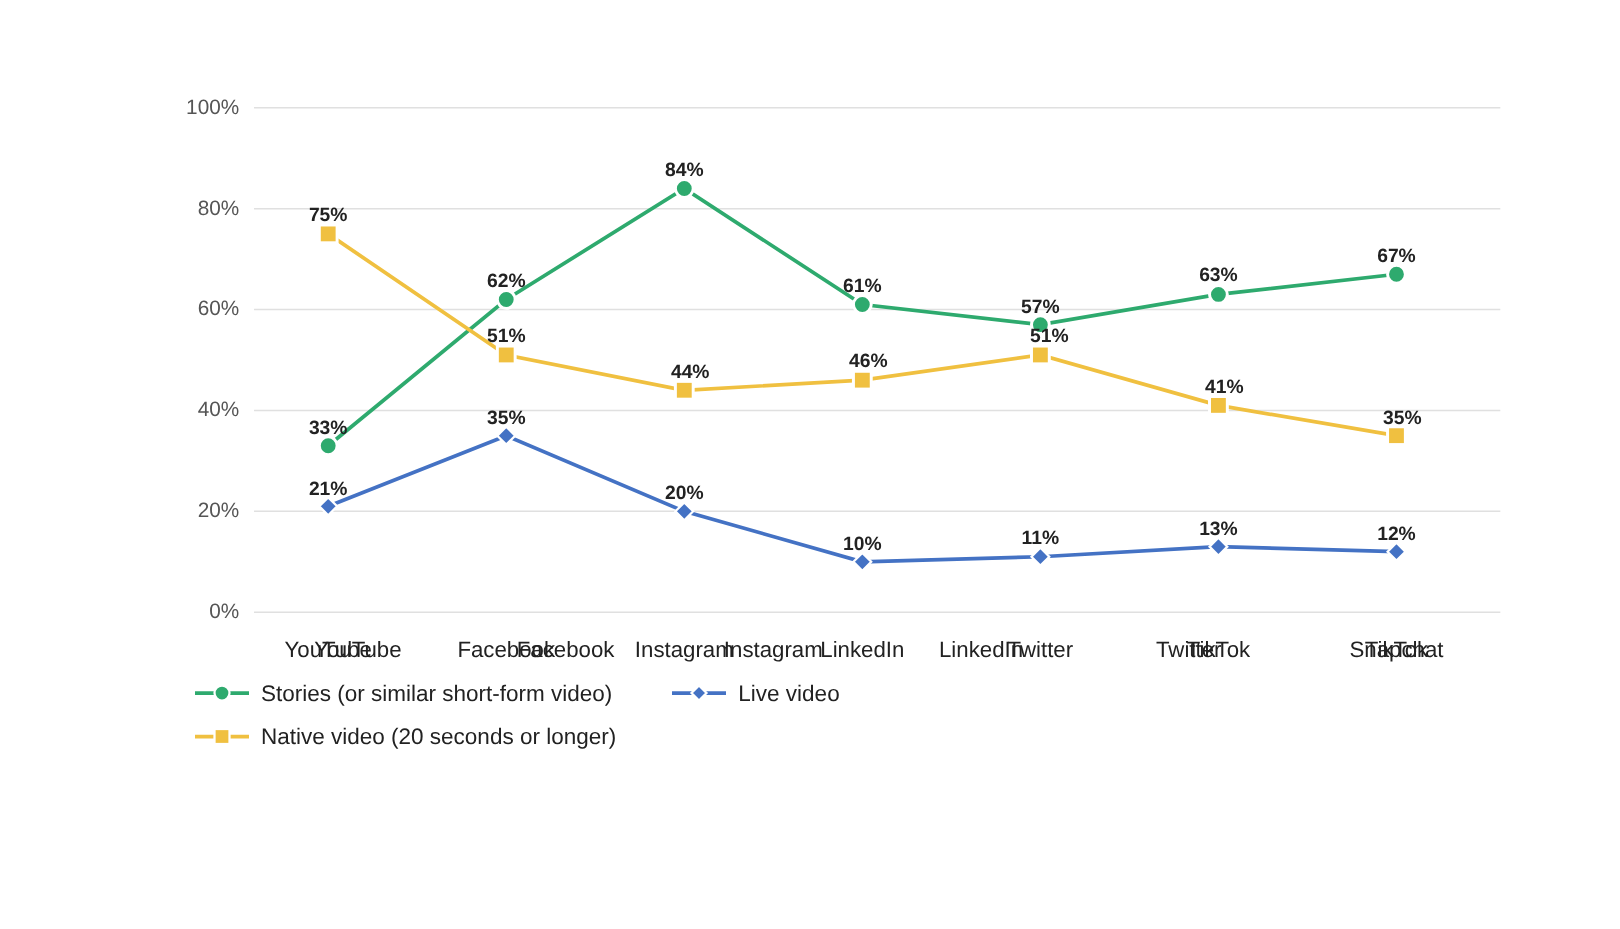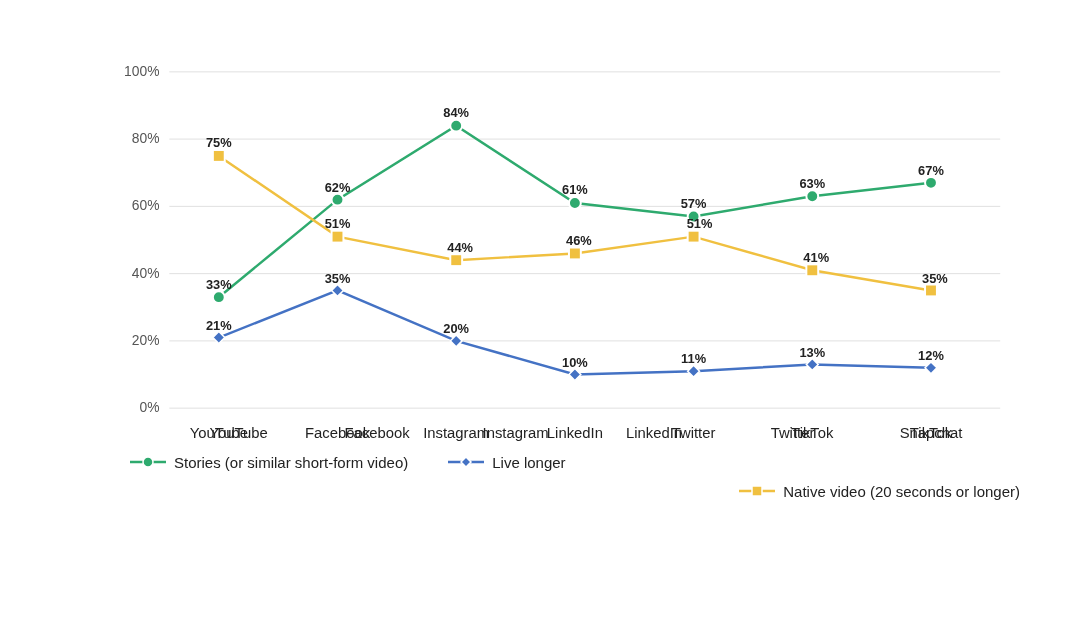--- a/index.html
+++ b/index.html
@@ -37,21 +37,20 @@
       margin-top: 24px;
       margin-left: 20px;
       align-items: center;
     }
     .legend-item {
       display: flex;
       align-items: center;
       gap: 8px;
       font-size: 15px;
       color: #222;
-      justify-content: flex-end;
     }
     .legend-line {
       display: flex;
       align-items: center;
       position: relative;
       width: 36px;
       height: 16px;
     }
     .legend-line svg {
       width: 36px;
@@ -160,21 +159,21 @@
       </div>
       <span>Stories (or similar short-form video)</span>
     </div>
     <div class="legend-item">
       <div class="legend-line">
         <svg viewBox="0 0 36 16">
           <line x1="0" y1="8" x2="36" y2="8" stroke="#4472c4" stroke-width="2.5"></line>
           <polygon points="18,3 23,8 18,13 13,8" fill="#4472c4" stroke="white" stroke-width="1.5"></polygon>
         </svg>
       </div>
-      <span>Live longer</span>
+      <span>Live video</span>
     </div>
     <div class="legend-item" style="margin-top:4px; flex-basis:100%;">
       <div class="legend-line">
         <svg viewBox="0 0 36 16">
           <line x1="0" y1="8" x2="36" y2="8" stroke="#f0c040" stroke-width="2.5"></line>
           <rect x="13" y="3" width="10" height="10" fill="#f0c040" stroke="white" stroke-width="1.5"></rect>
         </svg>
       </div>
       <span>Native video (20 seconds or longer)</span>
     </div>

